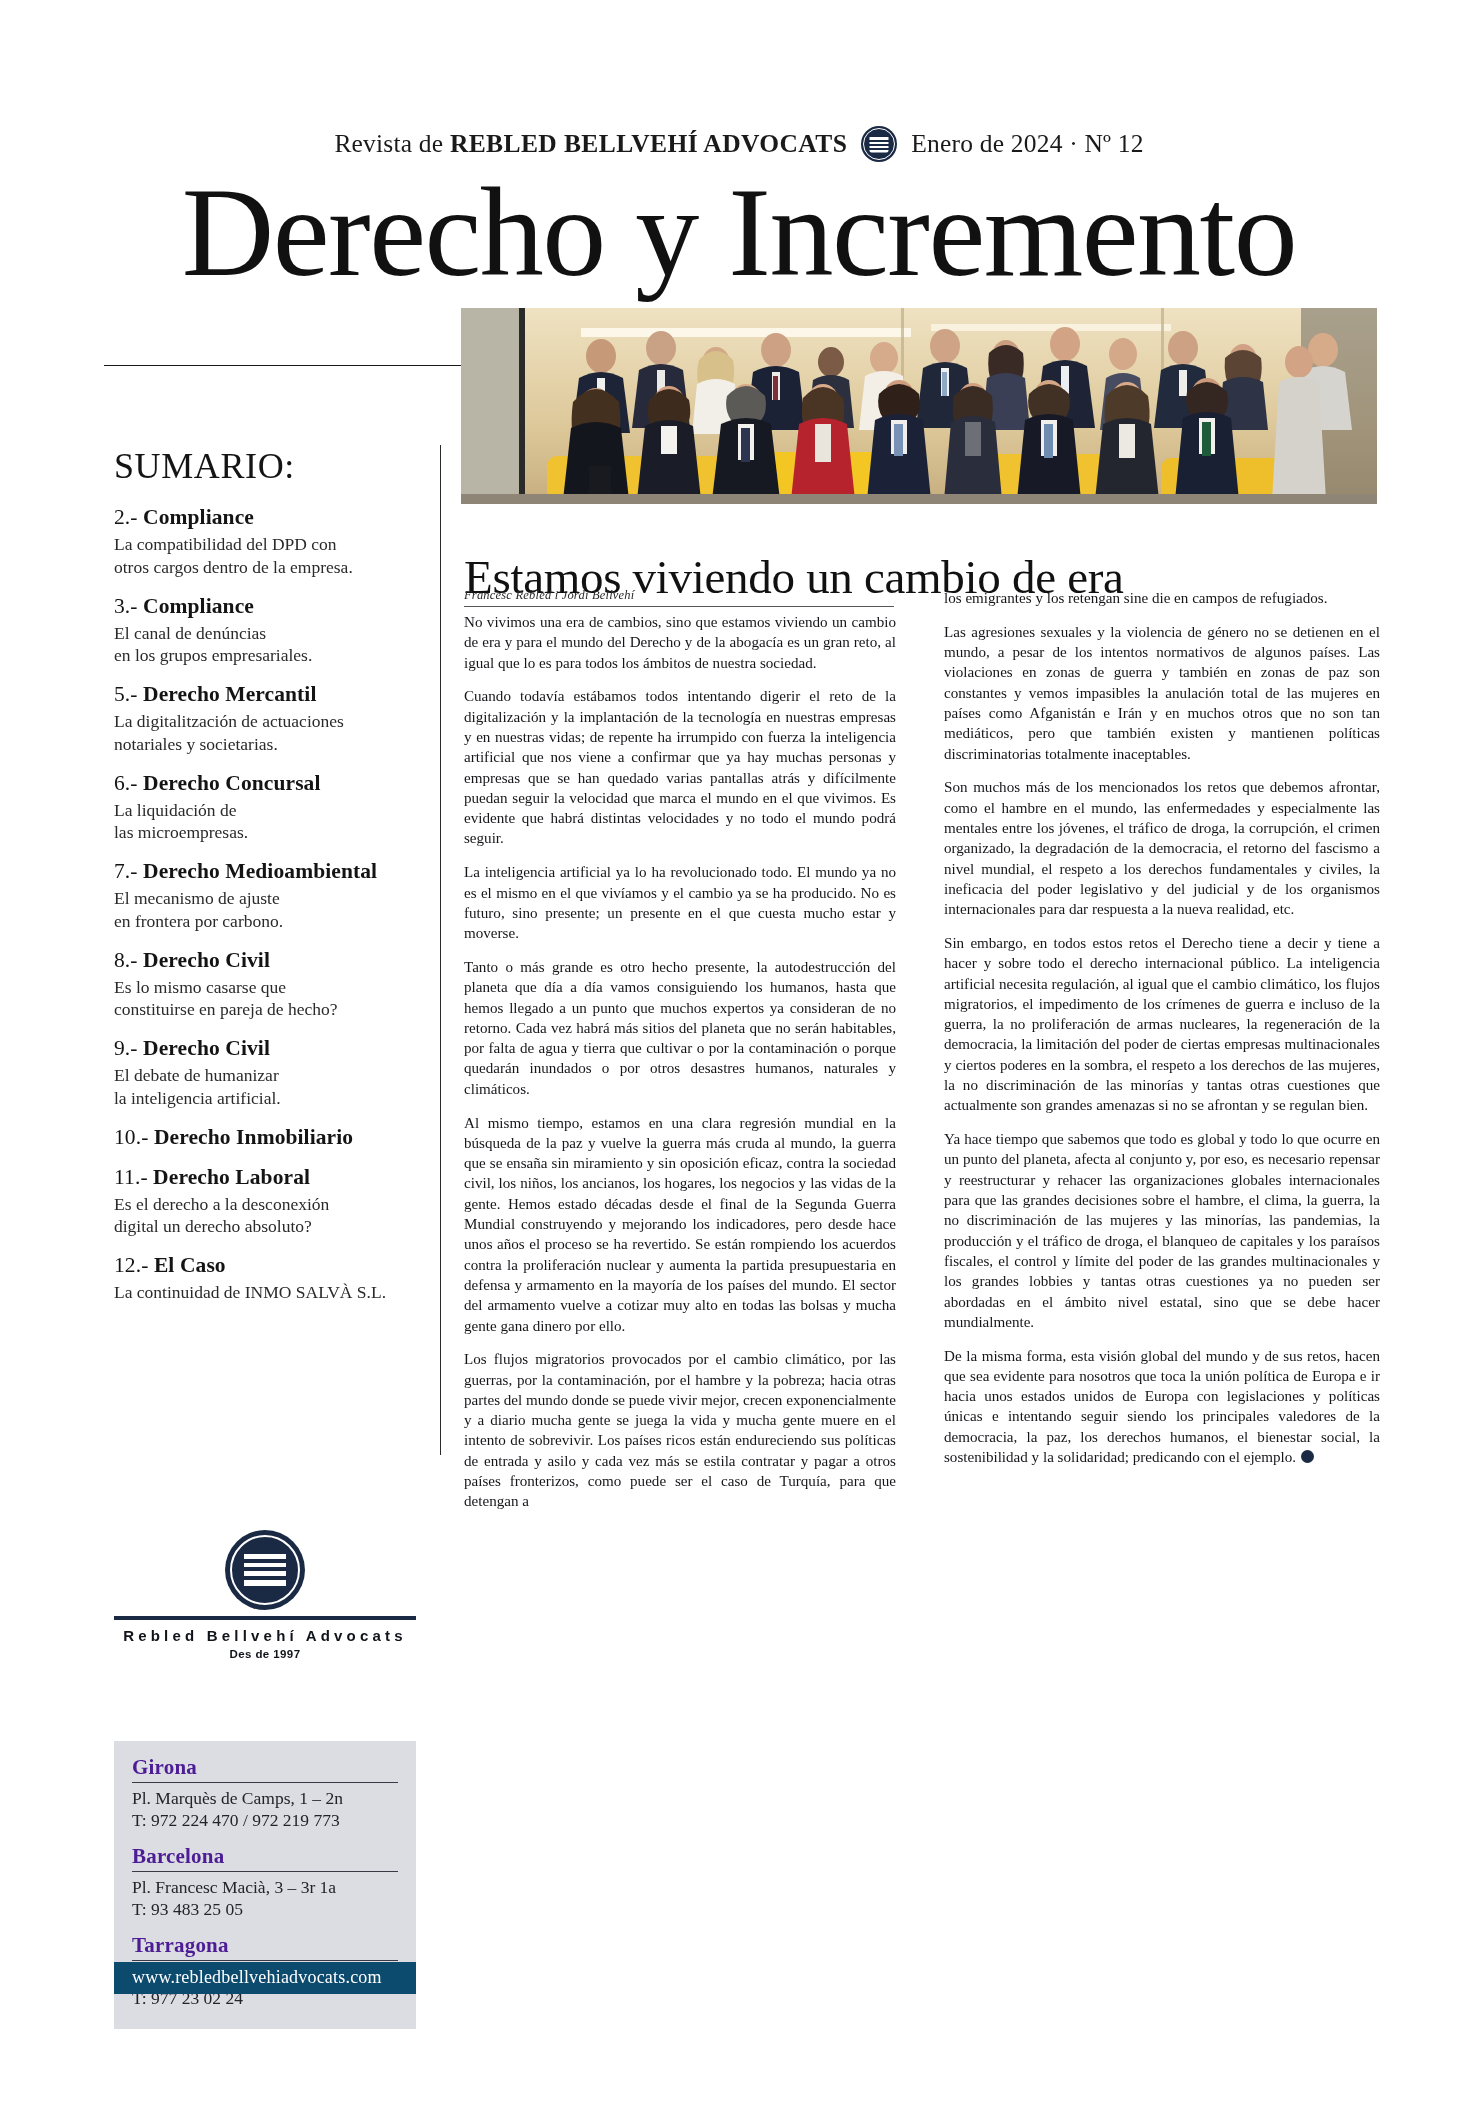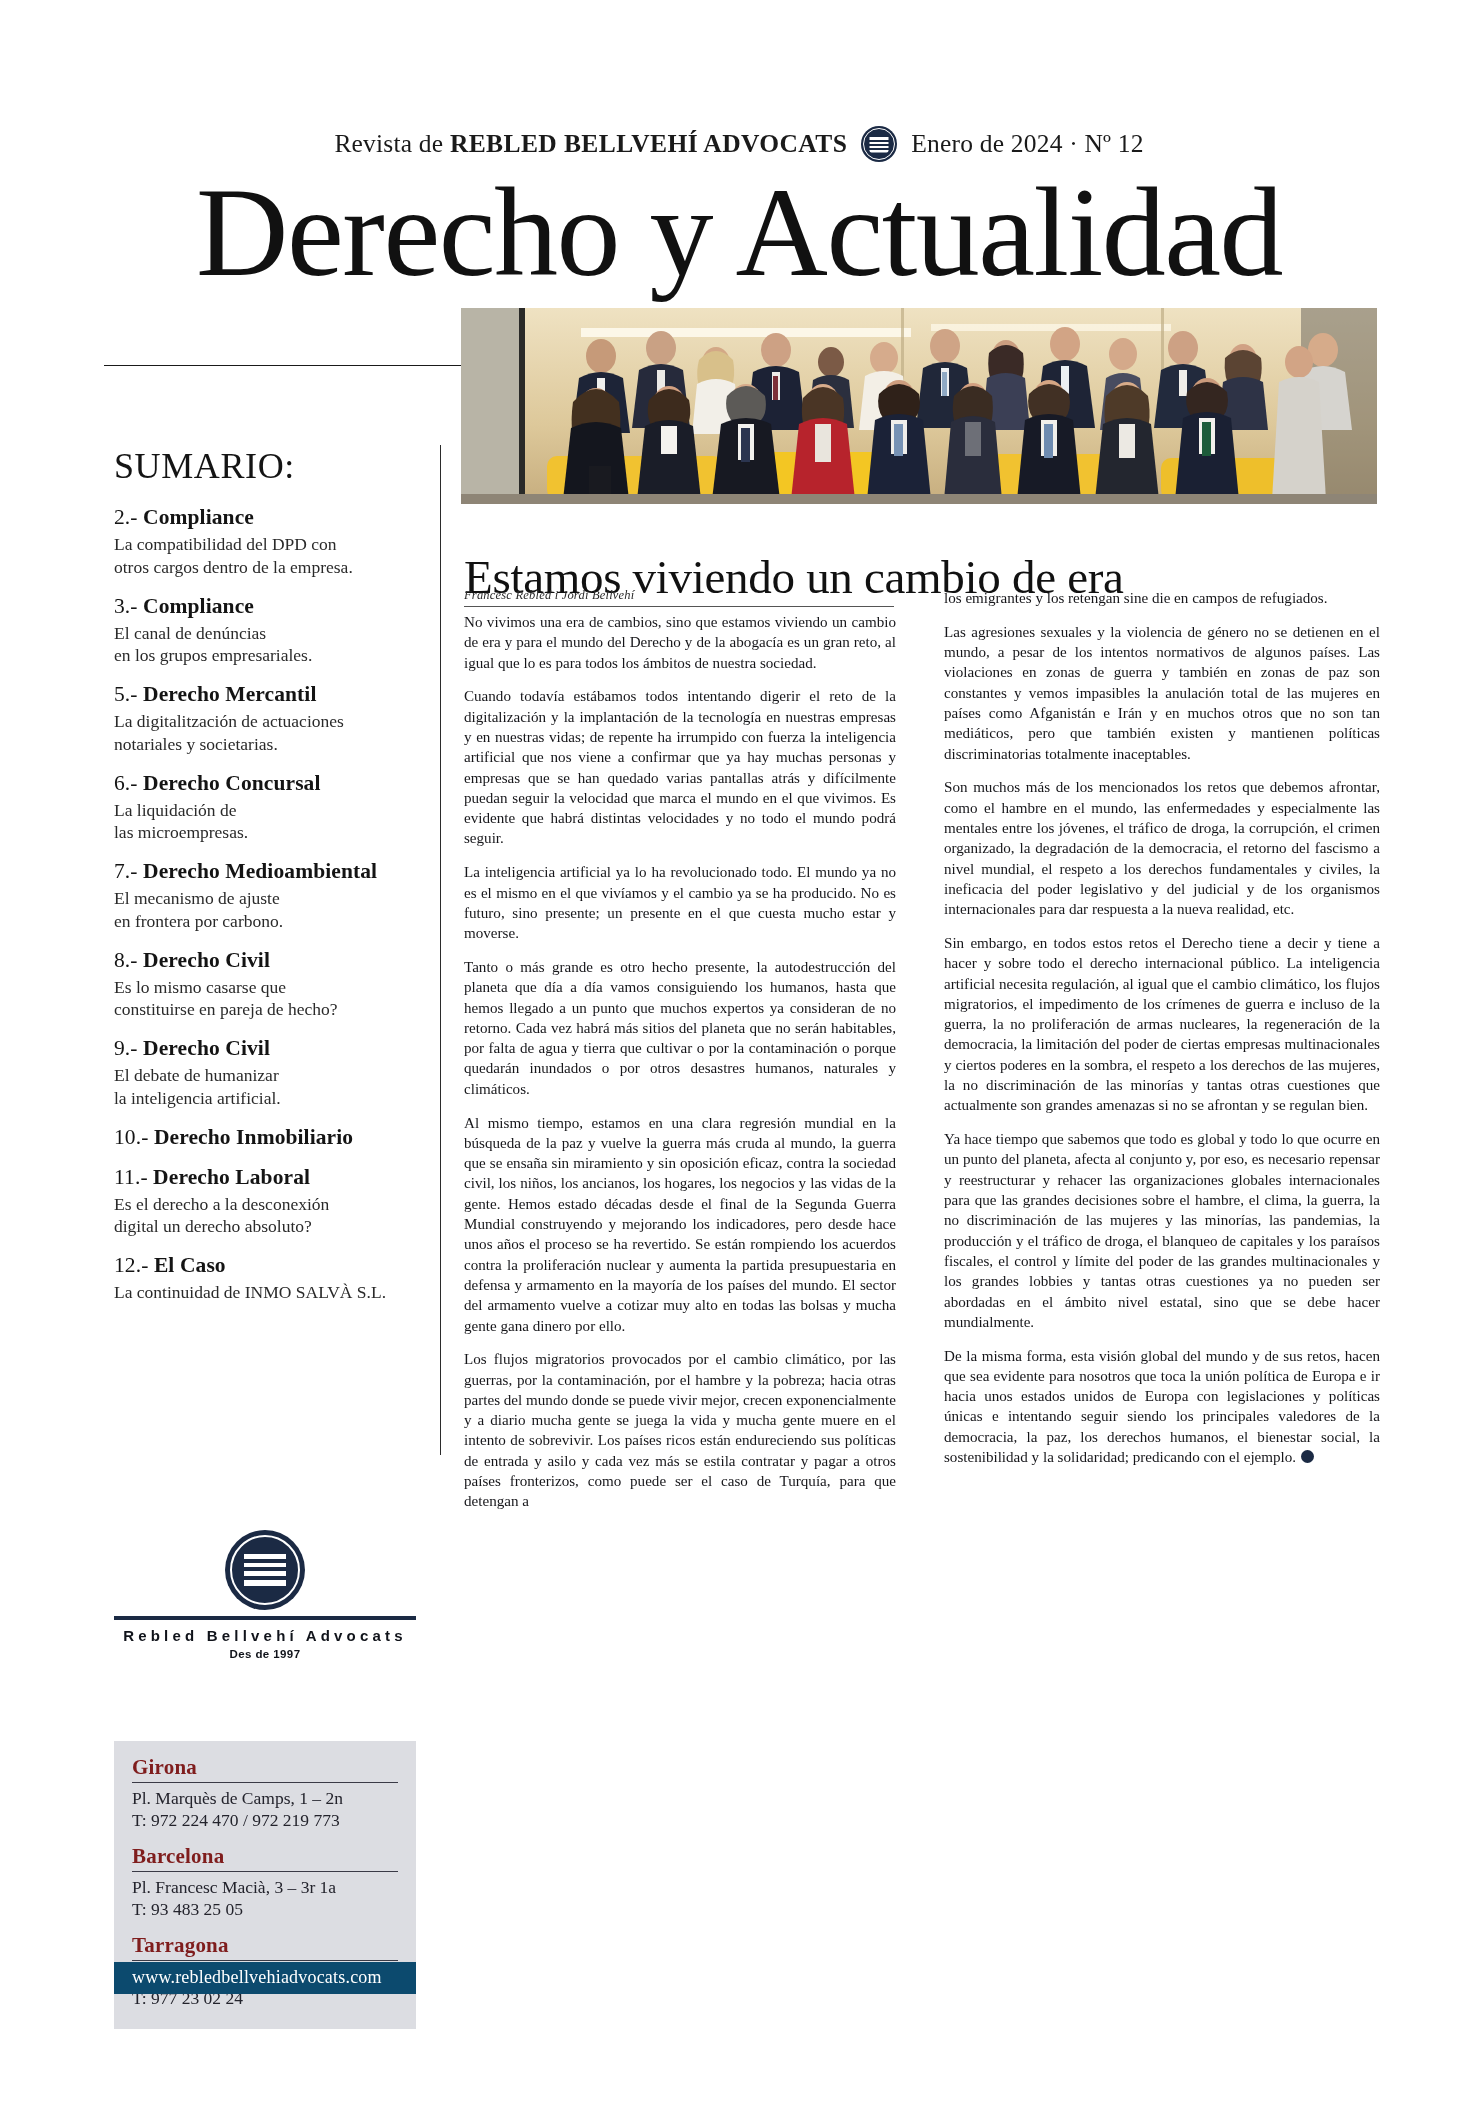--- a/index.html
+++ b/index.html
@@ -210,21 +210,21 @@
     width: 302px;
     background: #dcdde2;
     box-sizing: border-box;
     padding: 14px 18px 12px 18px;
   }
   .office { margin-bottom: 12px; }
   .office:last-of-type { margin-bottom: 8px; }
   .office-city {
     font-size: 21px;
     font-weight: 700;
-    color: #7f1d1d;
+    color: #4c1d95;
     letter-spacing: 0.2px;
     padding-bottom: 2px;
     border-bottom: 1.3px solid #3a3a46;
     margin-bottom: 4px;
   }
   .office-line {
     font-size: 17.5px;
     line-height: 1.28;
     color: #23232c;
   }
@@ -305,21 +305,21 @@
 <div class="page">
 
   <div class="masthead">
     <div class="masthead-line">
       <span class="mh-left"><span>Revista de </span><b>REBLED BELLVEHÍ ADVOCATS</b></span>
       <span class="mh-logo-small"></span>
       <span class="mh-right">Enero de 2024 · Nº 12</span>
     </div>
   </div>
 
-  <div class="wordmark">Derecho y Actualidad</div>
+  <div class="wordmark">Derecho y Incremento</div>
   <div class="rule-top"></div>
 
   <div class="sidebar">
     <h2 class="sumario-title">SUMARIO:</h2>
     <div id="toc-list">
         <div class="toc-item">
           <div class="toc-head"><span>2.-</span><b> Compliance</b></div>
           <div class="toc-sub">
             <div>La compatibilidad del DPD con</div>
             <div>otros cargos dentro de la empresa.</div>

